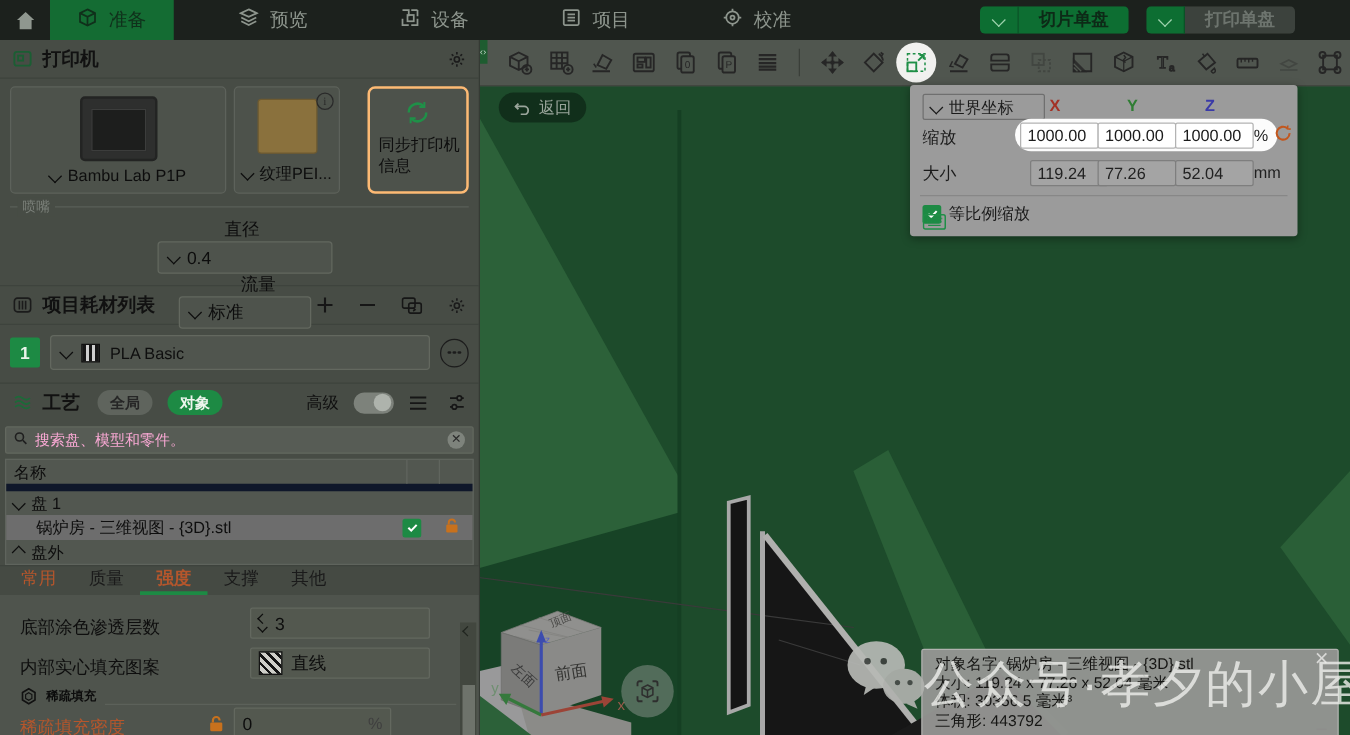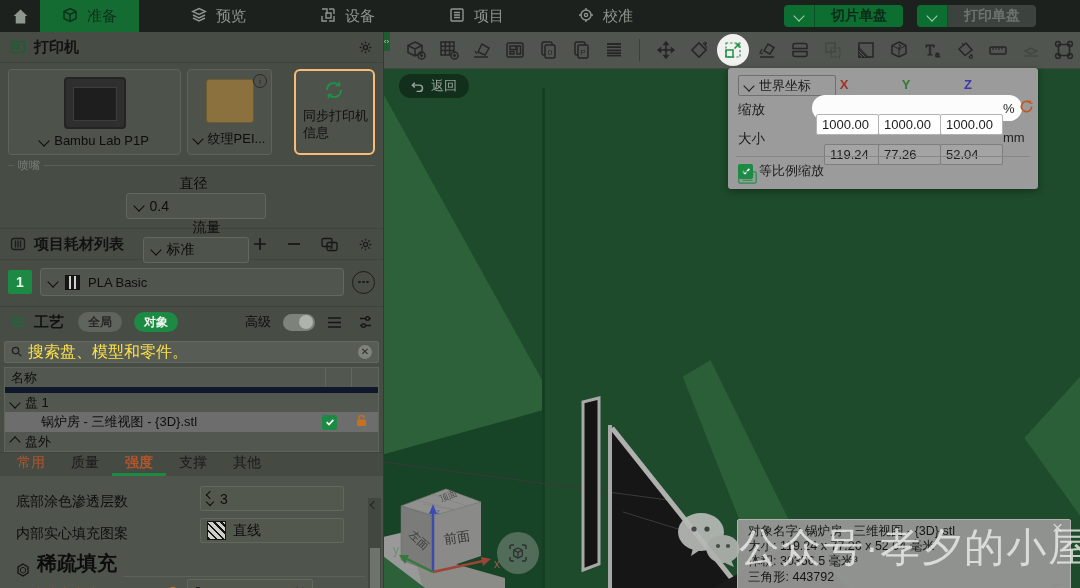--- a/index.html
+++ b/index.html
@@ -64,44 +64,44 @@
   .menudots{width:21px;height:21px;border:1.6px solid #1c1c1c;border-radius:50%;display:flex;align-items:center;justify-content:center;gap:1.5px;}
   .menudots i{width:2.5px;height:2.5px;background:#1c1c1c;border-radius:50%;}
   .pill{height:20px;border-radius:10px;padding:0 10px;font-size:12px;display:flex;align-items:center;}
   .pill.global{background:#5f645d;color:#262626;margin-left:6px;}
   .pill.objects{background:#1d8a44;color:#eef6ee;margin-left:4px;text-align:right;}
   .adv{font-size:13px;font-weight:normal;color:#0f0f0f;}
   .toggle{width:32px;height:17px;border-radius:9px;background:#7d827b;position:relative;margin:0 4px;}
   .toggle .knob{position:absolute;right:2px;top:1.5px;width:14px;height:14px;border-radius:50%;background:#aeb3ac;}
   .searchbar{margin:4px;height:20px;background:#575c55;border:1px solid #63685f;border-radius:2px;
              display:flex;align-items:center;gap:6px;padding:0 6px;}
-  .searchbar .ph{flex:1;font-size:16px;color:#fde047;}
+  .searchbar .ph{flex:1;font-size:12px;color:#f9a8d4;}
   .clearbtn{width:14px;height:14px;border-radius:50%;background:#7e837c;color:#2a2a2a;font-size:10px;
             line-height:13px;text-align:center;}
   .tree{margin:0 4px;background:#525750;border:1px solid #5f645d;font-size:13px;position:relative;}
   .trow{height:19px;display:flex;align-items:center;padding:0 6px;gap:6px;}
-  .trow.obj{background:#6d6d6d;padding-left:36px;height:20px;}
+  .trow.obj{background:#6d6d6d;padding-left:24px;height:20px;}
   .trow.obj .nm{flex:1;}
   .colsep{position:absolute;top:0;height:19px;width:1px;background:#60655e;}
   .checkbadge{width:15px;height:15px;background:#1d8a44;border-radius:2px;display:flex;align-items:center;justify-content:center;}
   .ptabs{height:23px;display:flex;align-items:flex-end;padding:0 4px;background:#454a43;border-top:1px solid #3e433d;}
   .ptab{padding:0 13px 4px;font-size:14px;color:#1a1a1a;}
   .ptab.mod{color:#b5562c;}
   .ptab.active{font-weight:bold;color:#b5562c;border-bottom:3px solid #1d8a44;padding-bottom:1px;}
   .params{position:relative;background:#4f544d;height:115px;padding:10px 18px 0 16px;}
   .prow{display:flex;align-items:flex-end;height:25px;margin-bottom:7px;}
   .plbl{font-size:14px;color:#0e0e0e;width:184px;}
   .plbl.orange{color:#b5562c;width:150px;}
   .pfield{width:130px;height:23px;background:#53584f;border:1px solid #63685f;border-radius:2px;
           display:flex;align-items:center;padding:0 6px;gap:7px;font-size:14px;color:#0d0d0d;}
   .spin{display:flex;flex-direction:column;gap:1px;}
   .spin .chv{width:5px;height:5px;border-width:1.3px;}
   .hatch{width:17px;height:17px;border:1.6px solid #141414;
          background:repeating-linear-gradient(45deg,#141414 0 2px,#cfcfc9 2px 5px);}
-  .psection{display:flex;align-items:flex-end;gap:7px;margin:4px 0 2px;font-weight:bold;font-size:20px;color:#0c0c0c;}
+  .psection{display:flex;align-items:flex-end;gap:7px;margin:4px 0 2px;font-weight:bold;font-size:10px;color:#0c0c0c;}
   .psection .line{flex:1;height:1px;background:#5c615a;}
   .unit{margin-left:auto;color:#3f3f3f;font-size:13px;}
   .vscroll{position:absolute;right:2px;top:22px;bottom:2px;width:13px;background:#42473f;color:#20251f;}
   .vscroll .chv{position:absolute;left:3px;width:5px;height:5px;border-width:1.4px;}
   .vthumb{position:absolute;left:1.5px;width:10px;top:50px;height:58px;background:#6e736b;}
   
   .viewport{position:absolute;left:383px;top:32px;width:697px;height:556px;background:#1d4b2b;overflow:hidden;}
   .shape{position:absolute;inset:0;}
   .vtoolbar{position:absolute;left:0;top:0;width:100%;height:36px;background:#50564f;
             border-bottom:1px solid #41463f;display:flex;align-items:center;z-index:6;}
@@ -118,21 +118,21 @@
   
   .spanel{position:absolute;left:345px;top:36px;width:310px;height:121px;background:#9b9b9b;border-radius:3px;
           box-shadow:0 2px 7px rgba(0,0,0,.35);color:#1b1b1b;font-size:13px;z-index:8;}
   .sp-dd{position:absolute;left:10px;top:7px;width:84px;height:19px;border:1px solid #6f6f6f;border-radius:2px;
          display:flex;align-items:center;gap:6px;padding:0 6px;}
   .axis{position:absolute;top:9px;width:56px;text-align:center;font-weight:bold;font-size:13px;}
   .ax-x{left:88px;color:#a33226;}.ax-y{left:150px;color:#2f7d33;}.ax-z{left:212px;color:#3a3aa8;}
   .sp-lbl{position:absolute;left:10px;font-size:13.5px;}
   .whitepill{position:absolute;left:84px;top:27px;width:210px;height:26px;background:#fcfcfc;border-radius:13px;}
   .sp-in{position:absolute;width:56px;height:19px;border-radius:2px;font-size:13px;display:flex;
-         align-items:center;padding-left:5px;margin-top:16px;}
+         align-items:center;padding-left:5px;}
   .sp-in.scale{background:#ffffff;border:1px solid #b3b3b3;top:30px;}
   .sp-in.size{background:#a4a4a4;border:1px solid #7e7e7e;top:60px;color:#222;}
   .sp-unit{position:absolute;font-size:13px;color:#1f1f1f;}
   .sp-div{position:absolute;left:8px;right:8px;top:88px;height:1px;background:#878787;}
   .sp-check{position:absolute;left:10px;top:94px;display:flex;align-items:center;gap:6px;}
   .kbicon{position:absolute;left:10px;top:103px;}
   
   .navcube{position:absolute;left:8px;top:448px;z-index:4;}
   .focusbtn{position:absolute;left:114px;top:500px;width:42px;height:42px;border-radius:50%;
             background:rgba(155,160,155,.45);display:flex;align-items:center;justify-content:center;z-index:4;}

